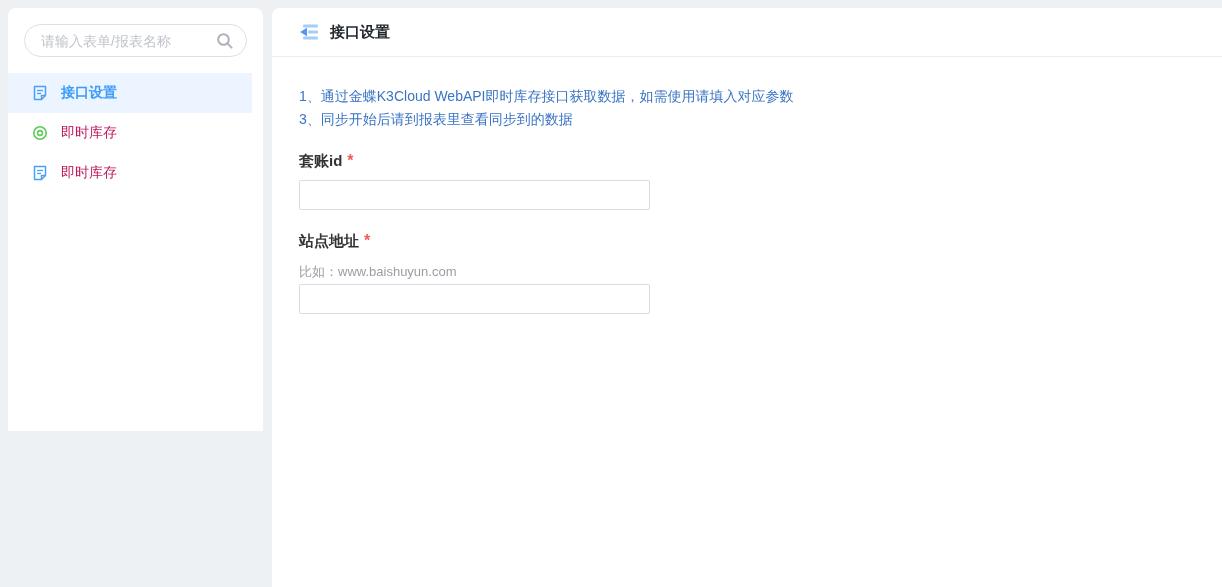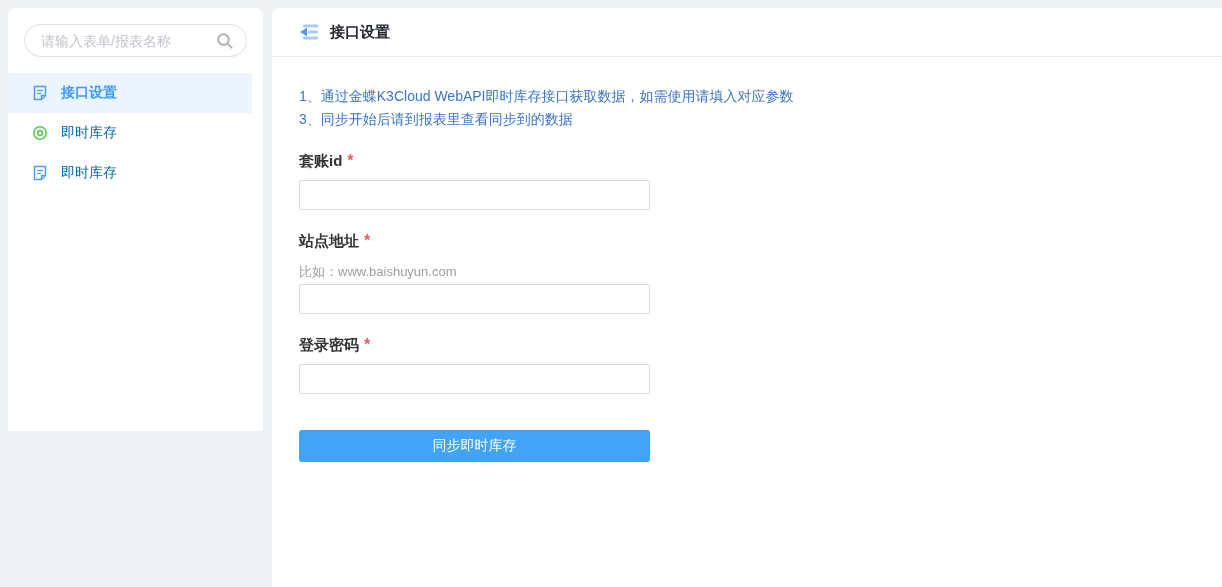--- a/index.html
+++ b/index.html
@@ -38,21 +38,21 @@
   }
   .menu { margin-top: 7px; }
   .menu-item {
     height: 40px;
     margin-right: 11px;
     display: flex;
     align-items: center;
     padding-left: 24px;
     gap: 13px;
     font-size: 14px;
-    color: #0369a1;
+    color: #be185d;
     cursor: pointer;
   }
   .menu-item.active {
     background: #ecf5ff;
     color: #3c9cf9;
     font-weight: bold;
   }
   .mi-icon { width: 16px; height: 16px; flex: 0 0 16px; }
   
   .main {
@@ -181,23 +181,16 @@
 
     <div class="field with-hint">
       <div>
         <span class="flabel">站点地址</span><span class="req">*</span>
       </div>
       <div class="hint">比如：www.baishuyun.com</div>
       <input class="tinput" type="text" value="" style="">
     </div>
 
 
-    <div class="field">
-      <div>
-        <span class="flabel">登录密码</span><span class="req">*</span>
-      </div>
-      <input class="tinput" type="text" value="" style="">
-    </div>
 
-    <button class="submit-btn">同步即时库存</button>
 
   </div>
 </div>
 
 </body></html>

